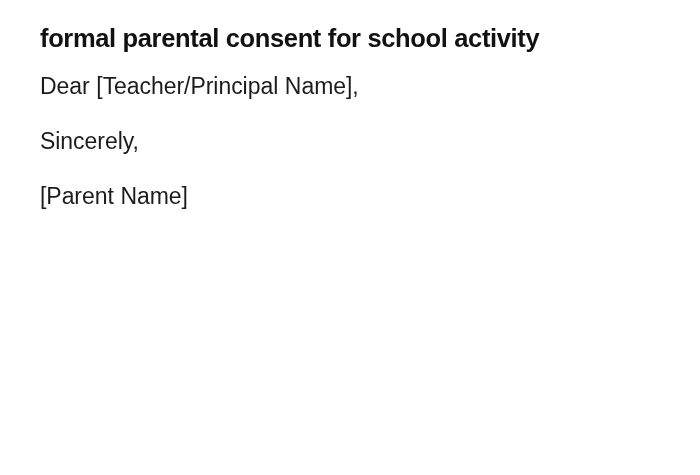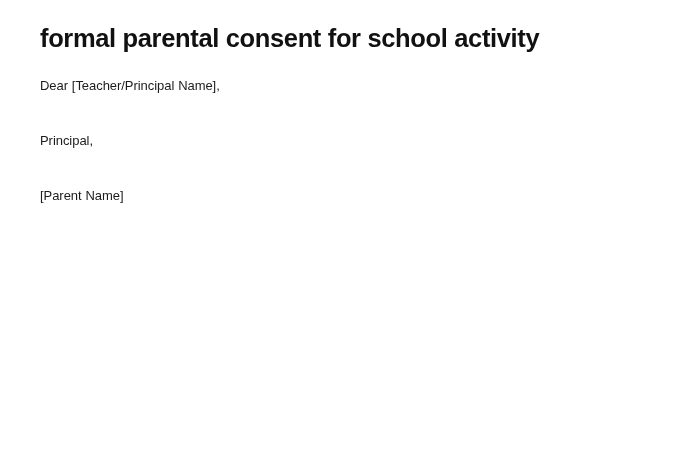--- a/index.html
+++ b/index.html
@@ -37,21 +37,21 @@
 
   .body-block {
     margin-top: 14px;
     max-width: 572px;
   }
 
   .doc-paragraph {
     margin: 0 0 19px 0;
     font-family: "Liberation Sans", sans-serif;
     font-weight: normal;
-    font-size: 13px;
+    font-size: 23px;
     line-height: 36px;
     color: #1c1c1c;
     letter-spacing: -0.05px;
     word-spacing: 0.3px;
   }
 
   .doc-paragraph:last-child {
     margin-bottom: 4px;
   }
 </style>
@@ -61,18 +61,18 @@
 <div class="document">
 
   <h1 class="doc-title">formal parental consent for school activity</h1>
 
   <div class="body-block">
 
     <p class="doc-paragraph">Dear [Teacher/Principal Name],</p>
 
 
 
-    <p class="doc-paragraph">Principal,</p>
+    <p class="doc-paragraph">Sincerely,</p>
 
     <p class="doc-paragraph">[Parent Name]</p>
 
   </div>
 </div>
 
 </body></html>

